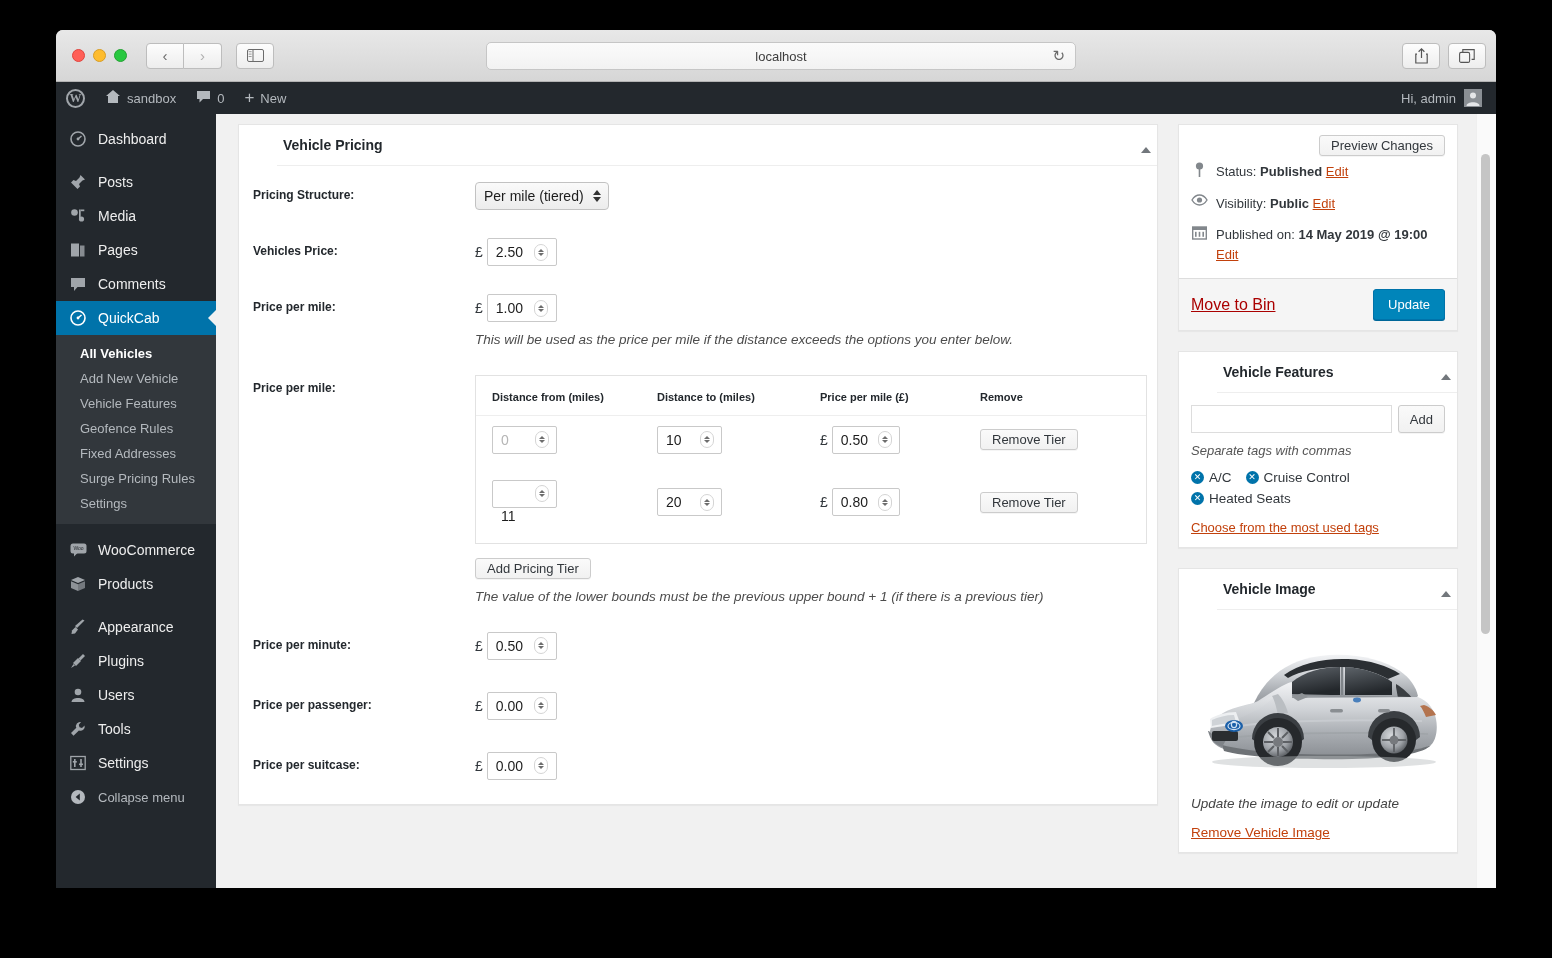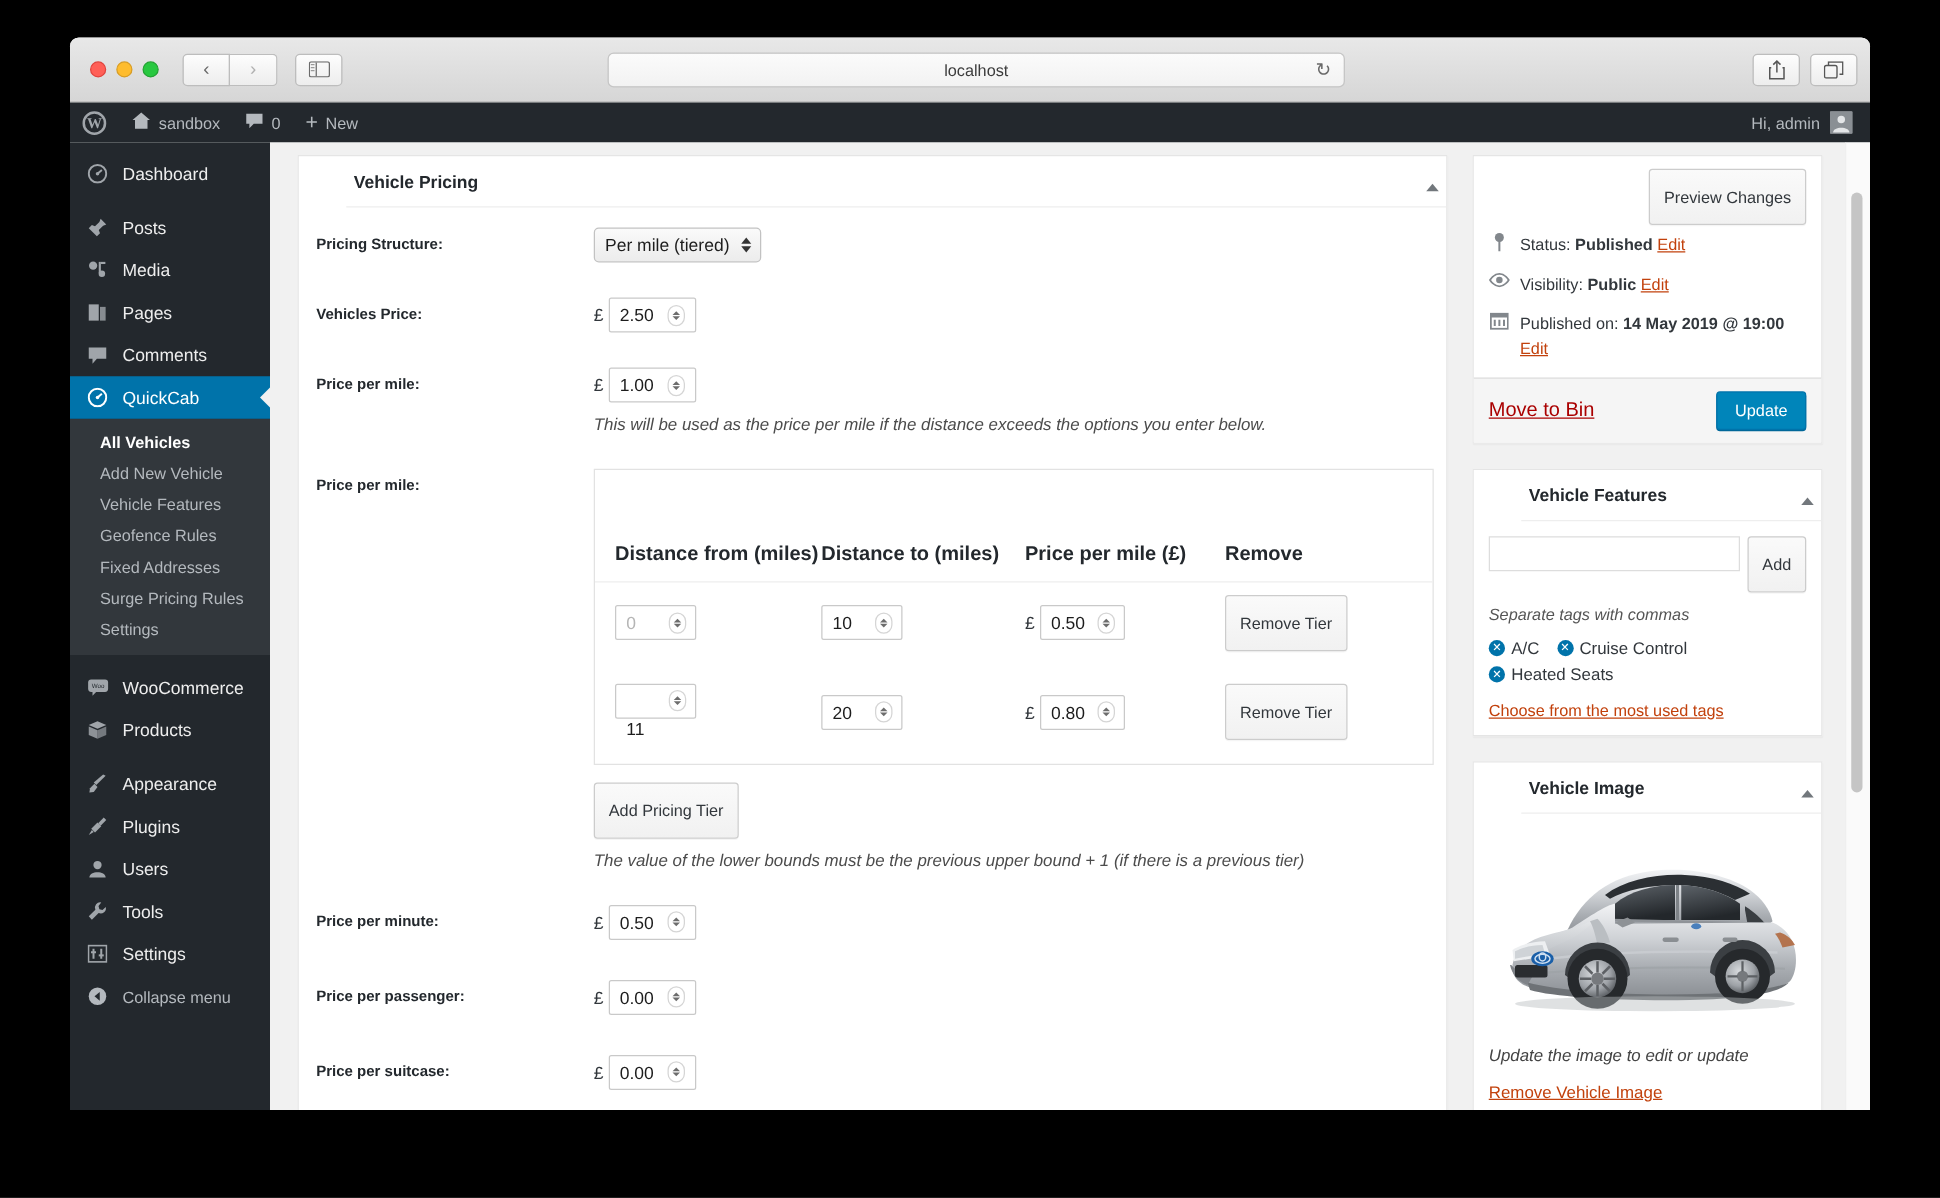--- a/index.html
+++ b/index.html
@@ -183,26 +183,26 @@
   .helptext { font-style: italic; font-size: 13.5px; color:#4c4c4c; margin-top: 10px; }
 
   
   .tiertable { border:1px solid #e2e2e2; background:#fff; }
   .tt-head { display:flex; padding: 14px 16px 10px 16px; border-bottom:1px solid #eee; }
   .tt-row  { display:flex; padding: 10px 16px; align-items:center; }
   .tt-c1 { width: 165px; }
   .tt-c2 { width: 163px; }
   .tt-c3 { width: 160px; }
   .tt-c4 { width: 150px; }
-  .tt-head div { font-size:16px; font-weight:bold; color:#23282d; line-height:1.35;margin-top:43px; }
+  .tt-head div { font-size:11px; font-weight:bold; color:#23282d; line-height:1.35; }
 
   .btn {
     font-family:"Liberation Sans",sans-serif; font-size:13px; color:#32373c;
     background: linear-gradient(to bottom,#fafafa,#f1f1f1);
-    border:1px solid #cccccc; border-radius:3px; padding: 14px 11px;
+    border:1px solid #cccccc; border-radius:3px; padding: 2px 11px;
     box-shadow: 0 1px 0 rgba(0,0,0,.04);
   }
   .btn-primary {
     background:#0085ba; border:1px solid #0073aa; color:#fff;
     border-radius:3px; padding: 7px 14px; font-size:13px; font-weight:normal;
     box-shadow: 0 1px 0 #006799;
   }
 
   
   .submitbox { padding: 0; }

